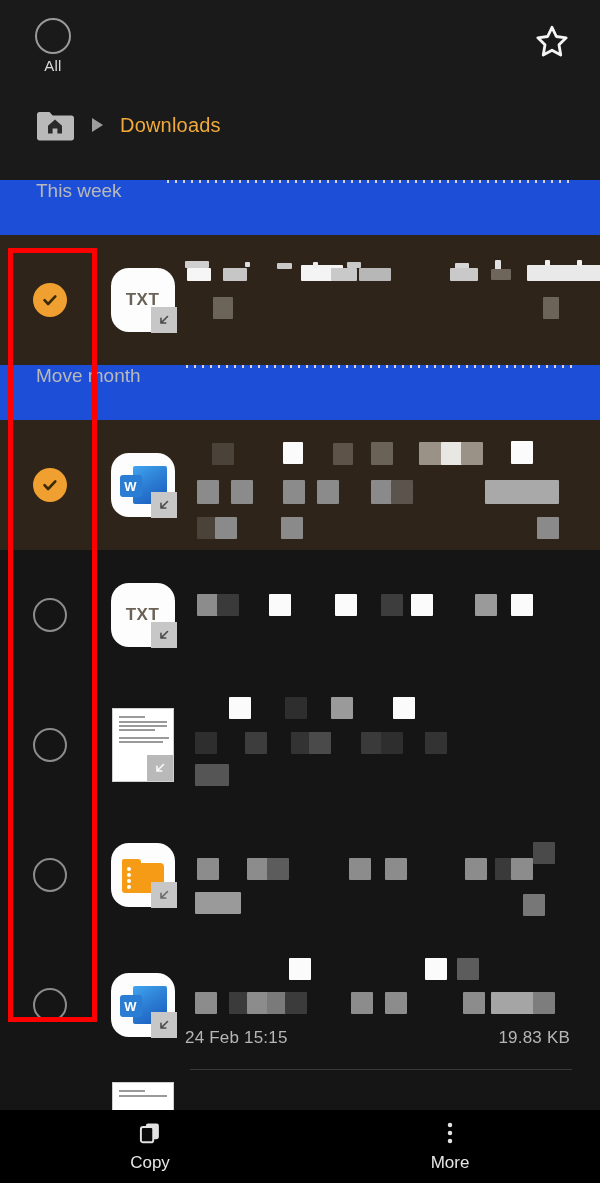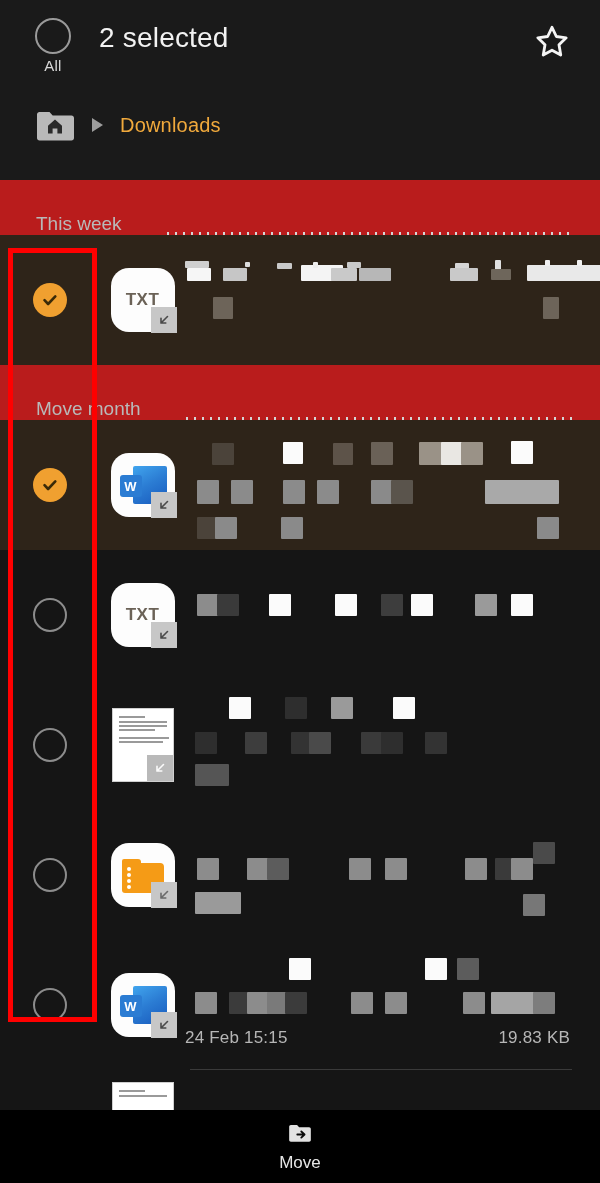--- a/index.html
+++ b/index.html
@@ -47,22 +47,22 @@
     border-top:7px solid transparent; border-bottom:7px solid transparent;
   }
   .crumb-name{
     margin-left:17px; color:#f0a93c; font-size:20px; letter-spacing:.2px;
   }
 
   
   .list{ position:absolute; left:0; top:180px; width:600px; height:930px; overflow:hidden; }
 
   .group-head{
-    position:relative; height:55px; background:#b91c1c;
-    display:flex; align-items:flex-end;gap:20px;
+    position:relative; height:55px; background:#1d4ed8;
+    display:flex; align-items:flex-start;gap:20px;
   }
   .group-head .g-label{
     margin-left:36px; font-size:19px; color:#b9b9b9; white-space:nowrap;
   }
   .group-head .g-dots{
     flex:1; margin-left:22px; margin-right:28px; height:3px;
     background-image:radial-gradient(circle, #d5d5d5 1.2px, rgba(0,0,0,0) 1.4px);
     background-size:8px 3px; background-repeat:repeat-x;
     background-position:left center;
   }
@@ -181,21 +181,20 @@
 </head>
 <body>
 
 <div class="appbar">
 
   <div class="all-wrap">
     <div class="all-circle"></div>
     <div class="all-label">All</div>
   </div>
 
-  <div class="title">2 selected</div>
 
   <div class="star-btn">
     <svg width="40" height="40" viewBox="0 0 24 24">
       <path d="M12 3.2l2.6 5.5 5.9.8-4.3 4.2 1.05 6.1L12 16.9l-5.25 2.9L7.8 13.7 3.5 9.5l5.9-.8z" fill="none" stroke="#f5f5f5" stroke-width="1.7" stroke-linejoin="round"></path>
     </svg>
   </div>
 </div>
 
 <div class="crumbs">
   <svg class="crumb-home" viewBox="0 0 38 32">
@@ -454,25 +453,33 @@
       
     </div>
   </div>
 
 </div>
 
 <div class="annot"></div>
 
 <div class="toolbar">
 
+
   <div class="tb-item">
     <svg width="26" height="26" viewBox="0 0 24 24">
-      <path d="M2 6.2c0-.9.7-1.6 1.6-1.6h5.7l1.9 2.1H20.4c.9 0 1.6.7 1.6 1.6v10.1c0 .9-.7 1.6-1.6 1.6H3.6c-.9 0-1.6-.7-1.6-1.6z" fill="#e2e2e2"></path>
-      <path d="M9.5 13.4h6.2M13.2 10.6l3 2.8-3 2.8" fill="none" stroke="#0a0a0a" stroke-width="1.7" stroke-linecap="round" stroke-linejoin="round"></path>
+      <rect x="8.2" y="3.2" width="12" height="14.5" rx="2" fill="#e2e2e2"></rect>
+      <rect x="3.6" y="6.4" width="11.4" height="14.2" rx="2" fill="#0a0a0a" stroke="#e2e2e2" stroke-width="1.8"></rect>
     </svg>
-    <div class="lbl">Move</div>
-  </div>
-
-
-
-
+    <div class="lbl">Copy</div>
+  </div>
+
+
+
+  <div class="tb-item">
+    <svg width="26" height="26" viewBox="0 0 24 24">
+      <circle cx="12" cy="4.6" r="2.1" fill="#e2e2e2"></circle>
+      <circle cx="12" cy="12" r="2.1" fill="#e2e2e2"></circle>
+      <circle cx="12" cy="19.4" r="2.1" fill="#e2e2e2"></circle>
+    </svg>
+    <div class="lbl">More</div>
+  </div>
 
 </div>
 
 </body></html>

